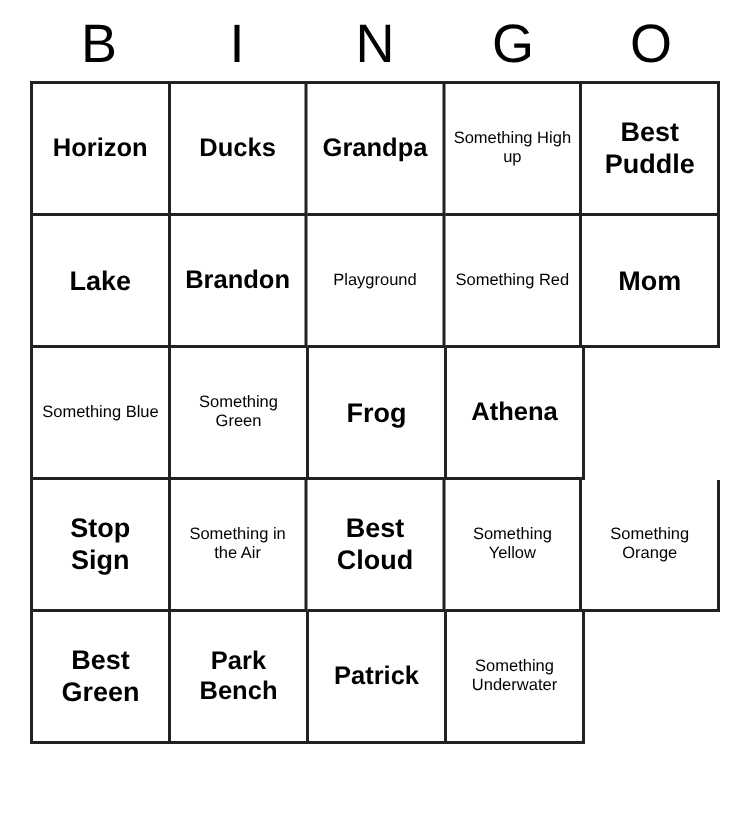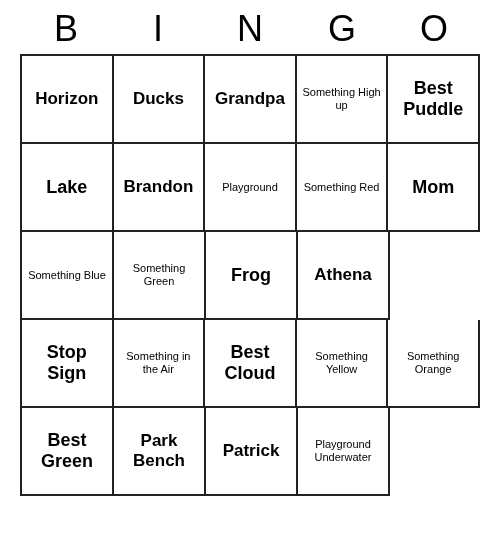--- a/index.html
+++ b/index.html
@@ -141,16 +141,16 @@
       <div class="bingo-cell">
         <span class="cell-text large">Best Green</span>
       </div>
       <div class="bingo-cell">
         <span class="cell-text medium">Park Bench</span>
       </div>
       <div class="bingo-cell">
         <span class="cell-text medium">Patrick</span>
       </div>
       <div class="bingo-cell">
-        <span class="cell-text small">Playground Underwater</span>
+        <span class="cell-text small">Something Underwater</span>
       </div>
     </div>
   </div>
 
 </body></html>

